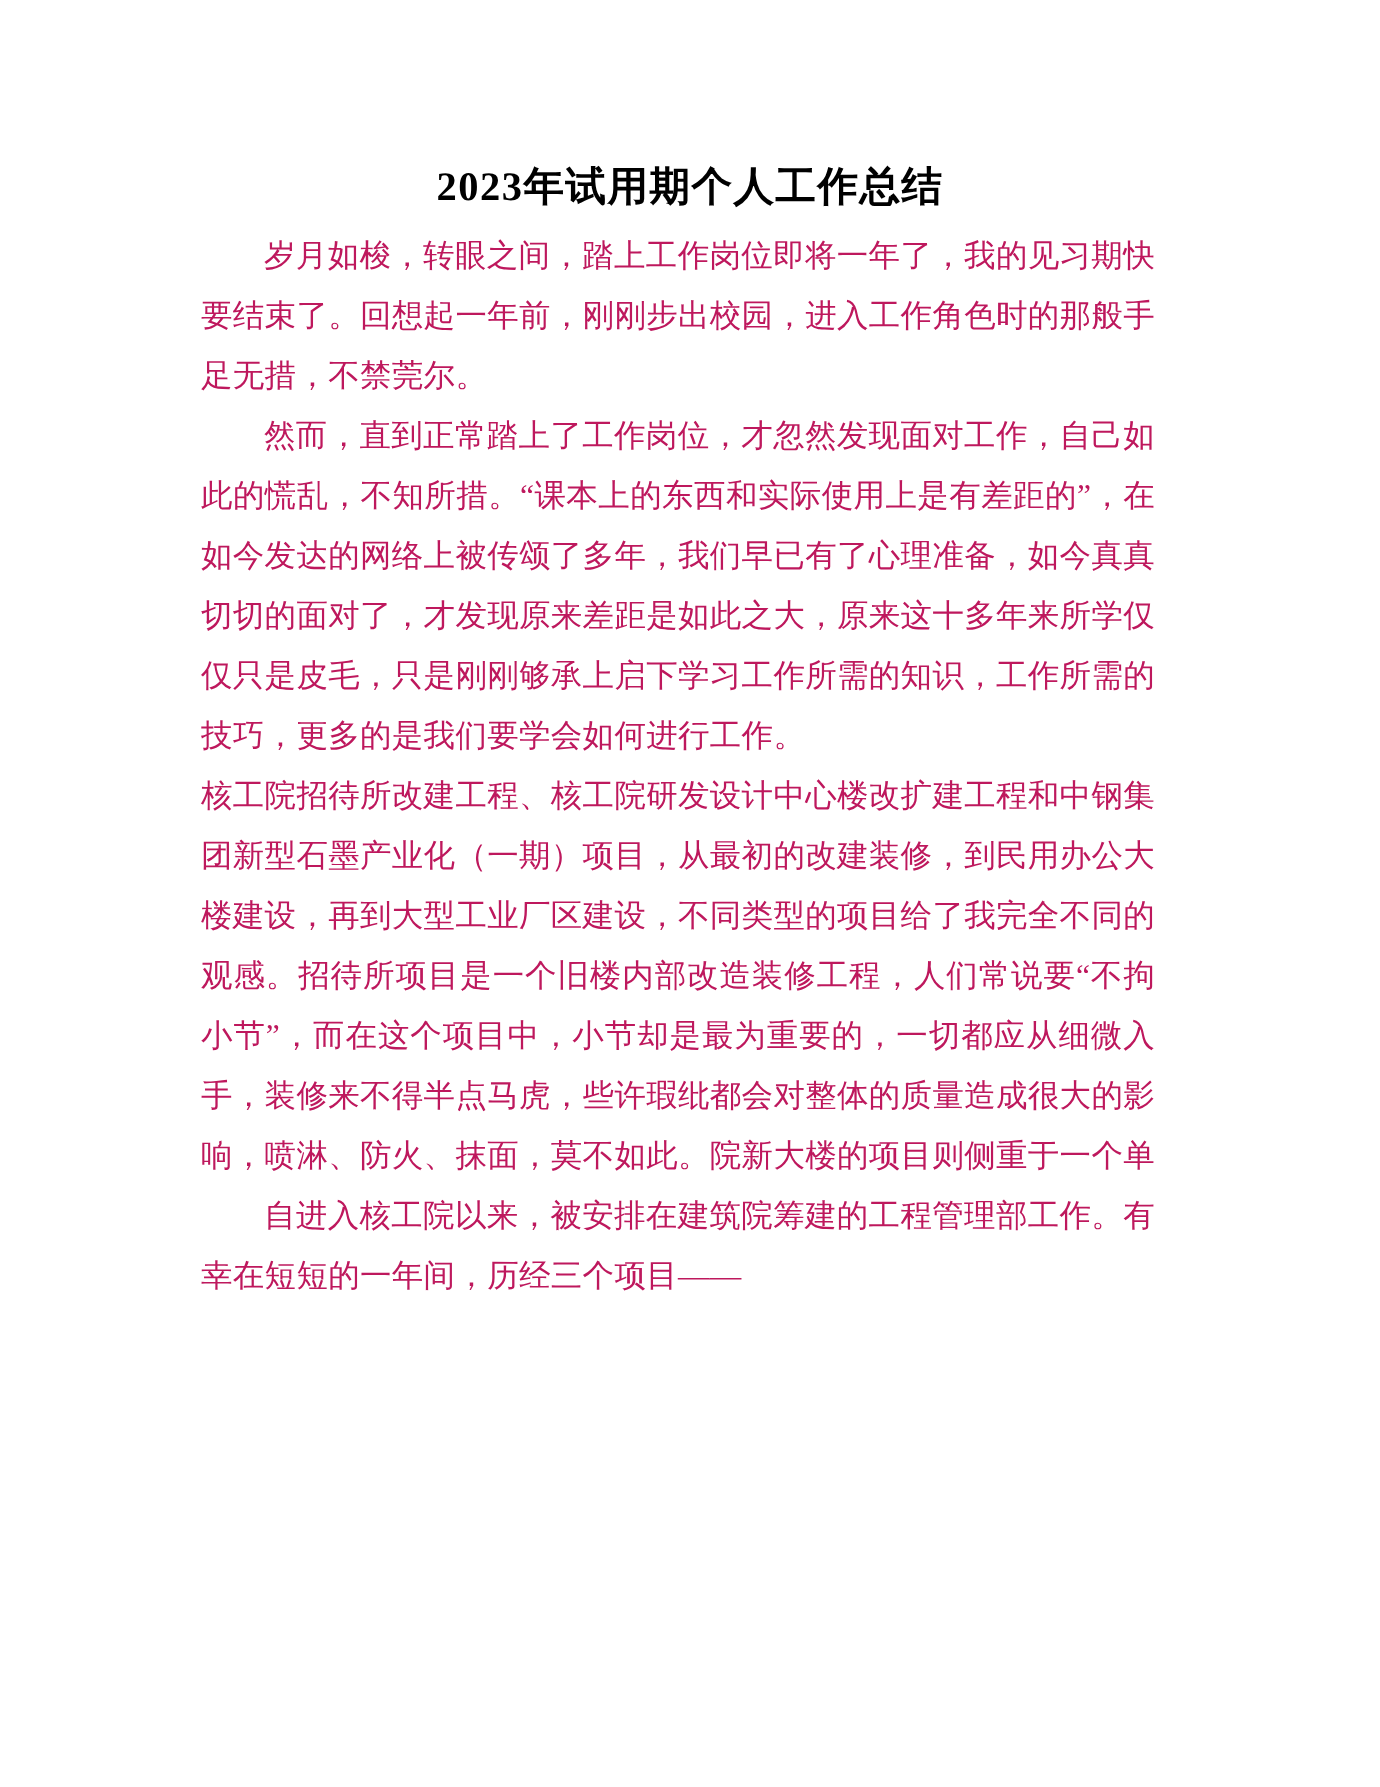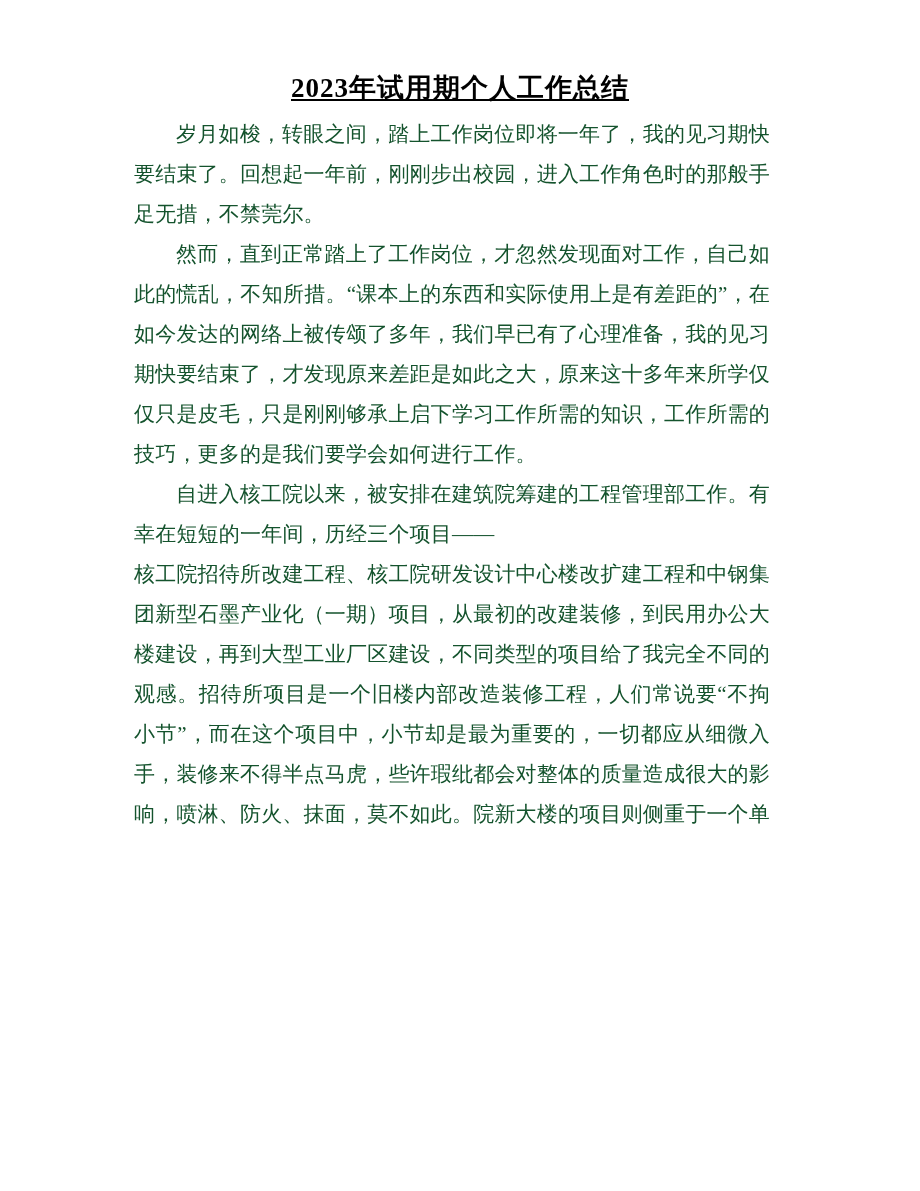--- a/index.html
+++ b/index.html
@@ -15,39 +15,38 @@
   }
   .page {
     position: absolute;
     left: 0; top: 0;
     width: 920px;
     height: 1191px;
     background: #ffffff;
   }
   .doc-title {
     margin: 0;
-    padding-top: 70px;
+    padding-top: 106px;
     text-align: center;
     font-size: 27px;
     line-height: 36px;
     font-weight: bold;
     letter-spacing: 1px;
     color: #000000;
     font-family: "Liberation Serif", serif;
-    text-decoration: underline;
   }
   .doc-body {
     margin: 8px 150px 0 134px;
     width: 636px;
     font-size: 21px;
     line-height: 40px;
     letter-spacing: 0.2px;
     text-align: justify;
     text-align-last: left;
-    color: #14532d;
+    color: #be185d;
   }
   .para { margin: 0; }
   .para.indent { text-indent: 2em; }
   .page-footer {
     position: absolute;
     top: 1110px;
     left: 0;
     width: 920px;
     text-align: center;
     font-size: 19px;
@@ -58,19 +57,19 @@
 </style>
 </head>
 <body>
 
 <div class="page">
 
   <h1 class="doc-title">2023年试用期个人工作总结</h1>
 
   <div class="doc-body">
     <p class="para indent">岁月如梭，转眼之间，踏上工作岗位即将一年了，我的见习期快要结束了。回想起一年前，刚刚步出校园，进入工作角色时的那般手足无措，不禁莞尔。</p>
-    <p class="para indent">然而，直到正常踏上了工作岗位，才忽然发现面对工作，自己如此的慌乱，不知所措。“课本上的东西和实际使用上是有差距的”，在如今发达的网络上被传颂了多年，我们早已有了心理准备，我的见习期快要结束了，才发现原来差距是如此之大，原来这十多年来所学仅仅只是皮毛，只是刚刚够承上启下学习工作所需的知识，工作所需的技巧，更多的是我们要学会如何进行工作。</p>
+    <p class="para indent">然而，直到正常踏上了工作岗位，才忽然发现面对工作，自己如此的慌乱，不知所措。“课本上的东西和实际使用上是有差距的”，在如今发达的网络上被传颂了多年，我们早已有了心理准备，如今真真切切的面对了，才发现原来差距是如此之大，原来这十多年来所学仅仅只是皮毛，只是刚刚够承上启下学习工作所需的知识，工作所需的技巧，更多的是我们要学会如何进行工作。</p>
+    <p class="para">核工院招待所改建工程、核工院研发设计中心楼改扩建工程和中钢集团新型石墨产业化（一期）项目，从最初的改建装修，到民用办公大楼建设，再到大型工业厂区建设，不同类型的项目给了我完全不同的观感。招待所项目是一个旧楼内部改造装修工程，人们常说要“不拘小节”，而在这个项目中，小节却是最为重要的，一切都应从细微入手，装修来不得半点马虎，些许瑕纰都会对整体的质量造成很大的影响，喷淋、防火、抹面，莫不如此。院新大楼的项目则侧重于一个单</p>
     <p class="para indent">自进入核工院以来，被安排在建筑院筹建的工程管理部工作。有幸在短短的一年间，历经三个项目——</p>
-    <p class="para">核工院招待所改建工程、核工院研发设计中心楼改扩建工程和中钢集团新型石墨产业化（一期）项目，从最初的改建装修，到民用办公大楼建设，再到大型工业厂区建设，不同类型的项目给了我完全不同的观感。招待所项目是一个旧楼内部改造装修工程，人们常说要“不拘小节”，而在这个项目中，小节却是最为重要的，一切都应从细微入手，装修来不得半点马虎，些许瑕纰都会对整体的质量造成很大的影响，喷淋、防火、抹面，莫不如此。院新大楼的项目则侧重于一个单</p>
   </div>
 
 
 </div>
 
 </body></html>

